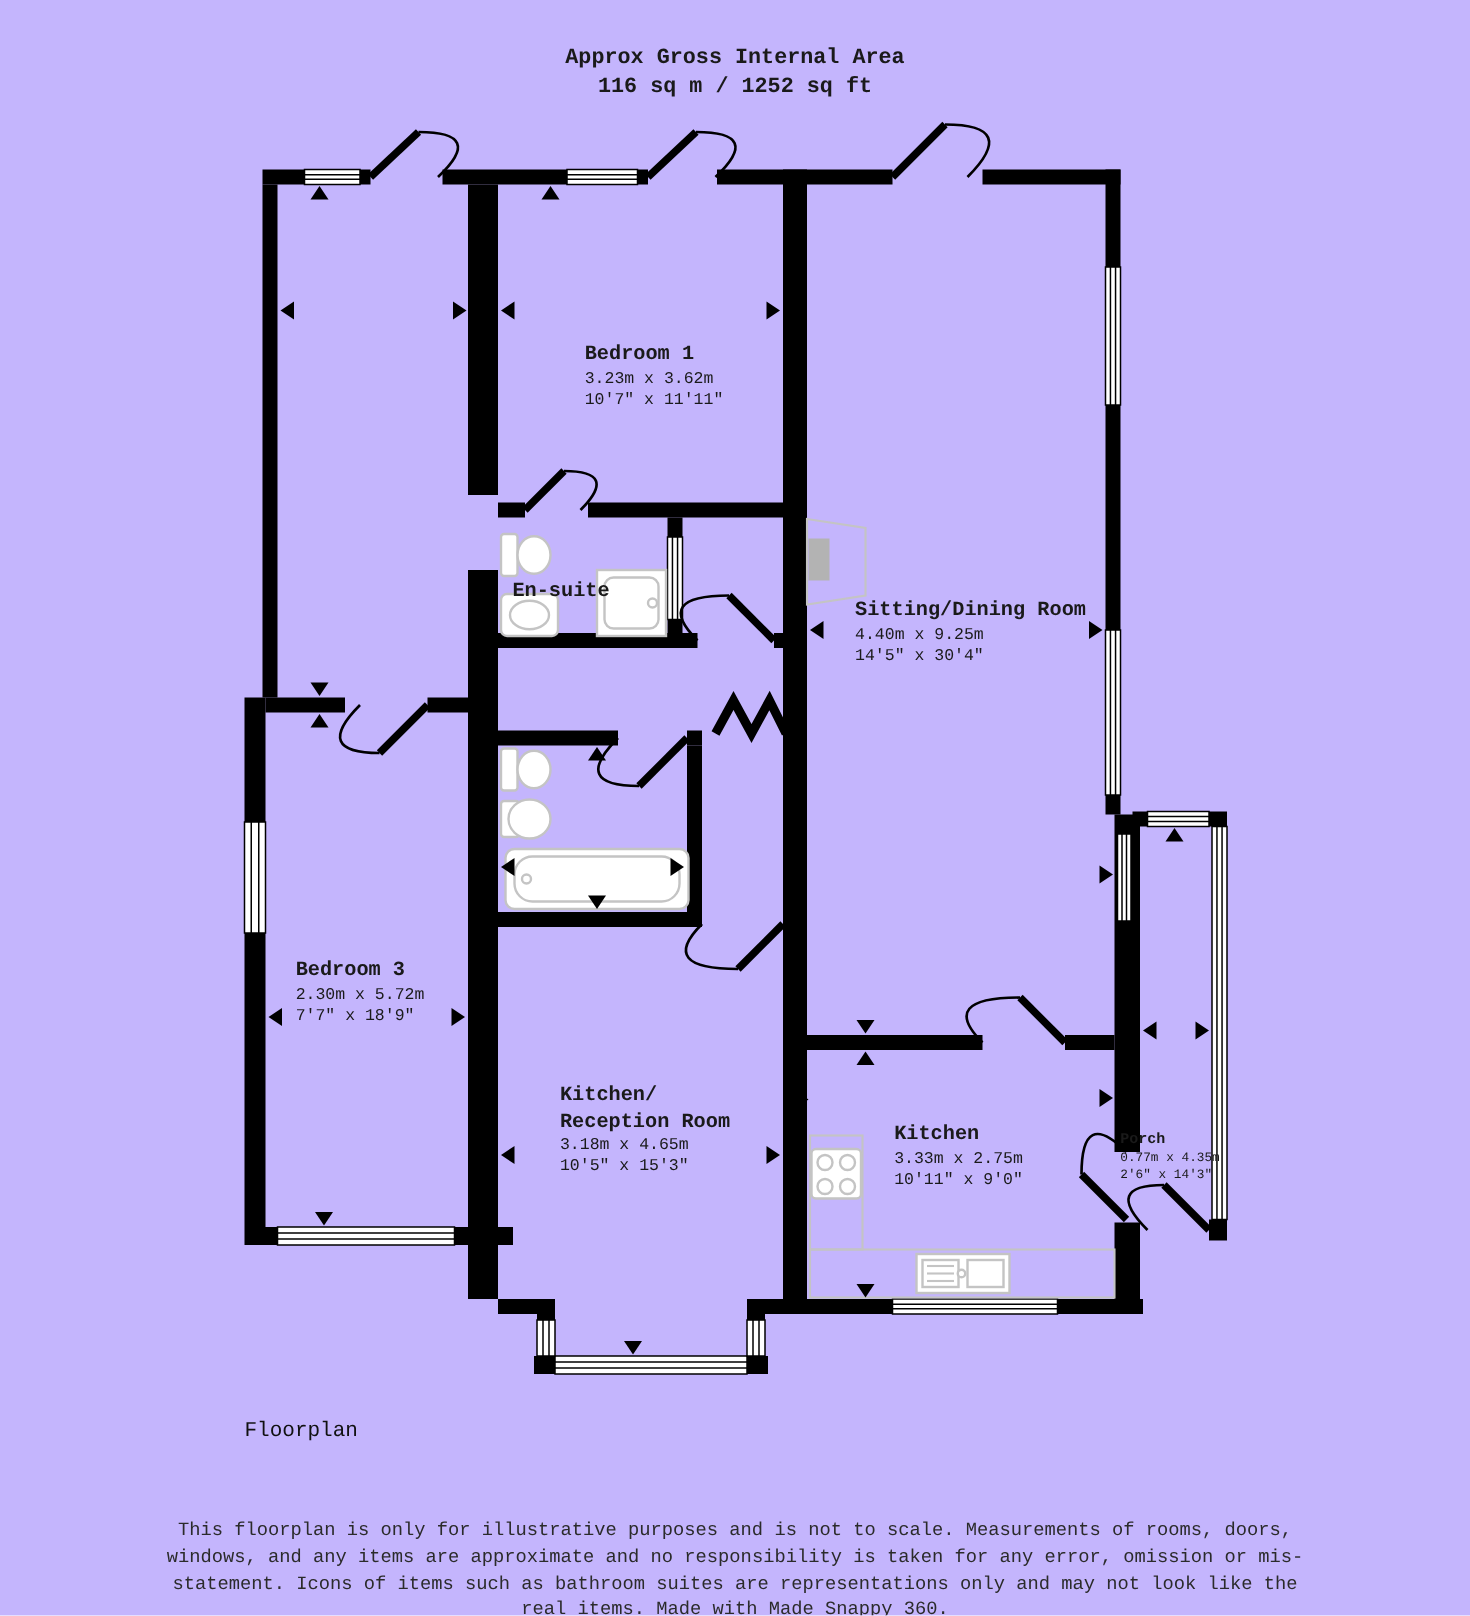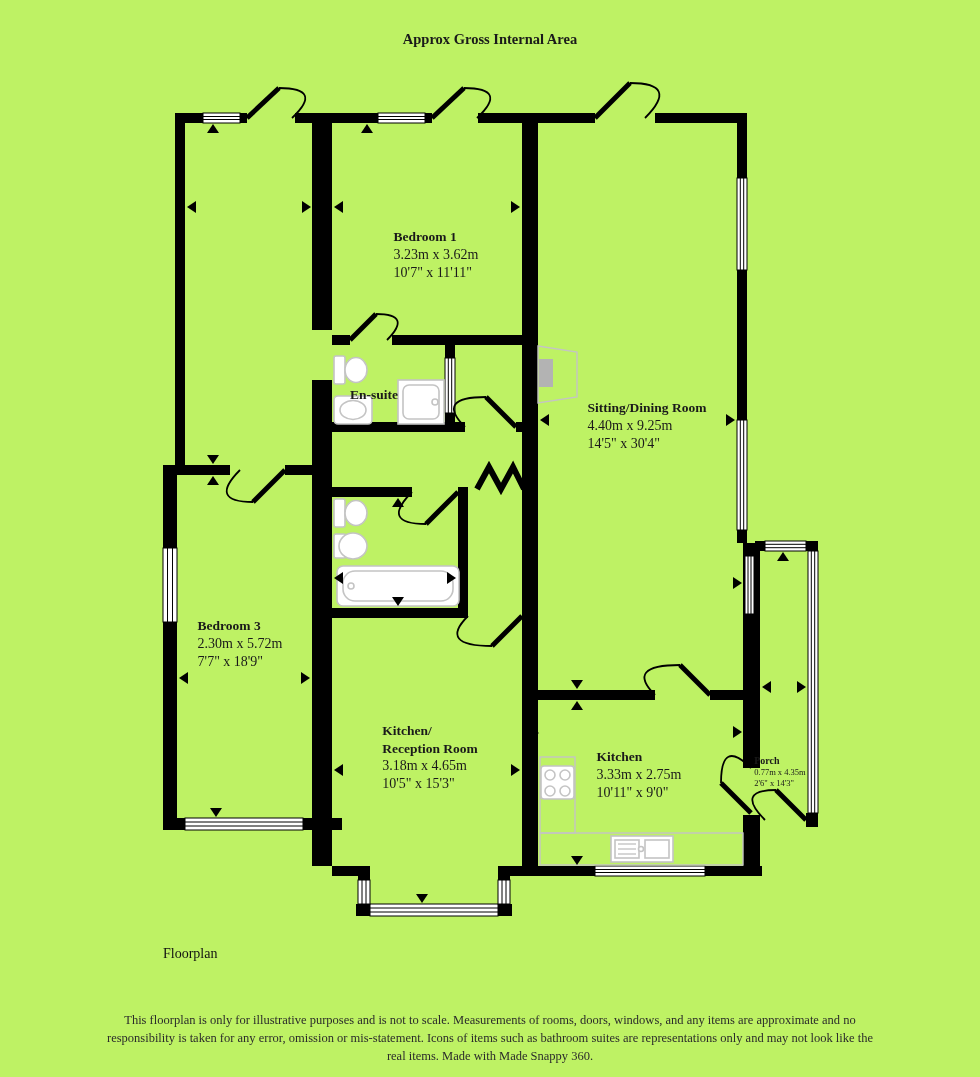--- a/index.html
+++ b/index.html
@@ -1,23 +1,23 @@
 <!DOCTYPE html>
 <html><head>
 <meta charset="utf-8">
 <style>
   html,body{margin:0;padding:0;background:#ffffff;}
-  .stage{position:relative;width:980px;height:1077px;background:#bef264;overflow:hidden;
-         font-family:Liberation Serif, serif;color:#1a1a1a;}
+  .stage{position:relative;width:980px;height:1077px;background:#c4b5fd;overflow:hidden;
+         font-family:Liberation Mono, monospace;color:#1a1a1a;}
   svg{position:absolute;left:0;top:0;}
   .title{position:absolute;left:0;top:30px;width:980px;text-align:center;
          font-size:14.5px;font-weight:bold;line-height:1.3;}
   .room-label{position:absolute;transform:translateX(-50%);text-align:left;white-space:nowrap;}
   .room-name{font-weight:bold;font-size:13.5px;line-height:1.3;}
-  .room-dims{font-size:14px;line-height:1.3;}
+  .room-dims{font-size:11px;line-height:1.3;}
   .porch-label .room-name{font-size:10px;line-height:1.15;}
   .porch-label .room-dims{font-size:8.5px;line-height:1.3;}
   .caption{position:absolute;left:163px;top:946px;font-size:14px;color:#111;}
   .disclaimer{position:absolute;left:100px;top:1012px;width:780px;text-align:center;
               font-size:12.5px;line-height:1.42;color:#2b2b2b;}
   .wall{fill:#000;}
   .win{fill:#fff;stroke:#000;stroke-width:1;}
   .ws{stroke:#000;stroke-width:1;}
   .leaf{stroke:#000;stroke-width:5;fill:none;}
   .arc{stroke:#000;stroke-width:1.8;fill:none;}
@@ -26,20 +26,21 @@
   .arrow{fill:#000;}
   .zig{stroke:#000;stroke-width:6;fill:none;}
 </style>
 </head>
 <body>
 
 <div class="stage">
 
   <div class="title">
     <div>Approx Gross Internal Area</div>
+    <div>116 sq m / 1252 sq ft</div>
   </div>
 
   <svg width="980" height="1077" viewBox="0 0 980 1077">
 
     <g>
 
       <rect class="wall" x="175" y="113" width="28" height="10"></rect>
       <rect class="wall" x="240" y="113" width="7" height="10"></rect>
       <rect class="wall" x="295" y="113" width="83" height="10"></rect>
       <rect class="wall" x="425" y="113" width="7" height="10"></rect>
@@ -314,21 +315,21 @@
     <div class="room-name">En-suite</div>
   </div>
 
   <div class="room-label" style="left:647px;top:399px">
     <div class="room-name">Sitting/Dining Room</div>
     <div class="room-dims">4.40m x 9.25m</div>
     <div class="room-dims">14'5" x 30'4"</div>
   </div>
 
 
-  <div class="room-label" style="left:240px;top:617px">
+  <div class="room-label" style="left:240px;top:639px">
     <div class="room-name">Bedroom 3</div>
     <div class="room-dims">2.30m x 5.72m</div>
     <div class="room-dims">7'7" x 18'9"</div>
   </div>
 
   <div class="room-label" style="left:430px;top:722px">
     <div class="room-name">Kitchen/</div>
     <div class="room-name">Reception Room</div>
     <div class="room-dims">3.18m x 4.65m</div>
     <div class="room-dims">10'5" x 15'3"</div>

